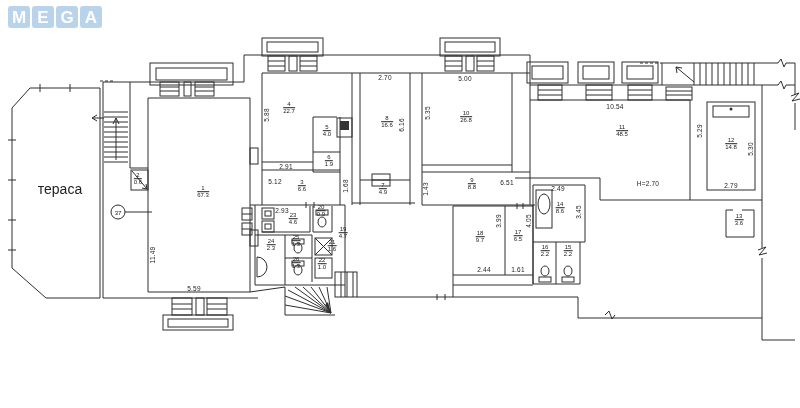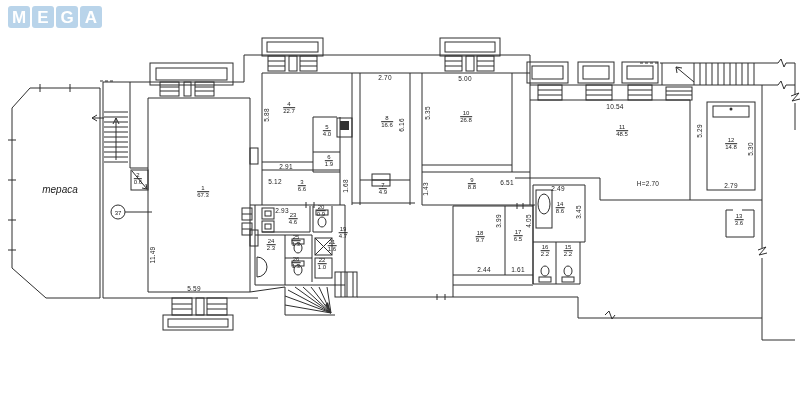--- a/index.html
+++ b/index.html
@@ -14,21 +14,21 @@
   
   #plan{position:absolute;left:0;top:0;width:800px;height:408px;}
   #plan svg{position:absolute;left:0;top:0;}
   .lbl{position:absolute;transform:translate(-50%,-50%);color:#1c1c1c;white-space:nowrap;
        text-align:center;pointer-events:none;}
   .room-label{font-size:6px;line-height:1.05;}
   .room-label .num{display:block;border-bottom:0.8px solid #222;padding:0 1px;}
   .room-label .area{display:block;}
   .dim-label{font-size:6.5px;letter-spacing:0.2px;}
   .dim-label.v{transform:translate(-50%,-50%) rotate(-90deg);}
-  .terrace-label{font-size:10px;color:#222;font-style:italic;}
+  .terrace-label{font-size:14px;color:#222;}
   .marker-circle{position:absolute;transform:translate(-50%,-50%);width:13px;height:13px;
        border:1px solid #2e2e2e;border-radius:50%;display:flex;align-items:center;
        justify-content:center;font-size:6px;color:#1c1c1c;background:#fff;}
 </style>
 </head>
 <body>
 
 <div id="stage">
 
   <div id="logo">

